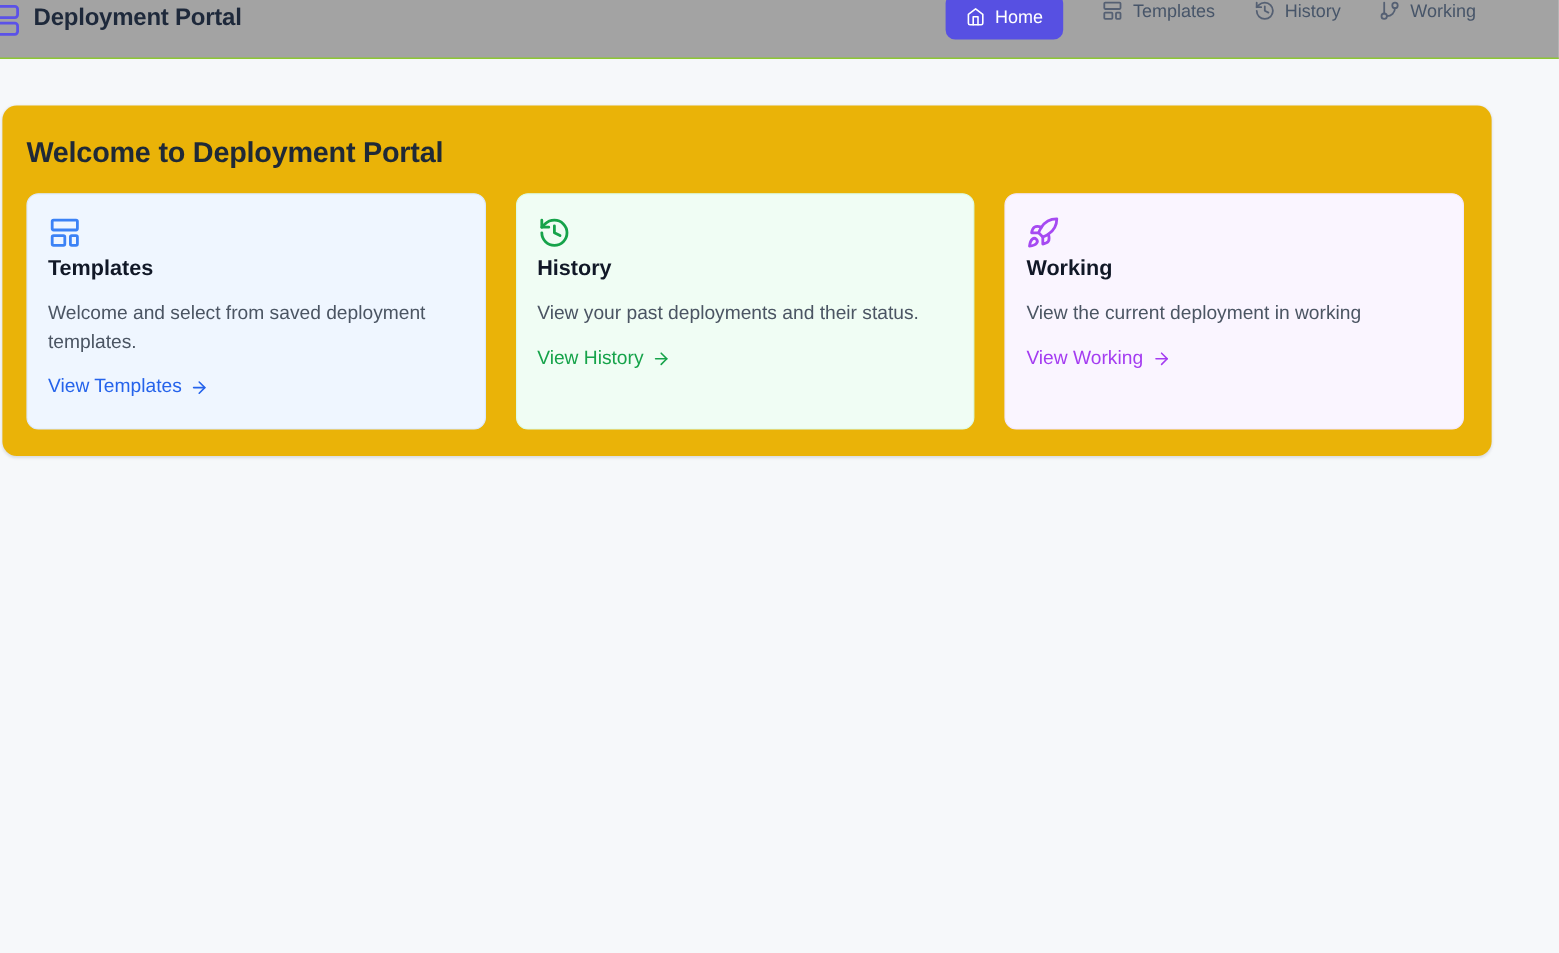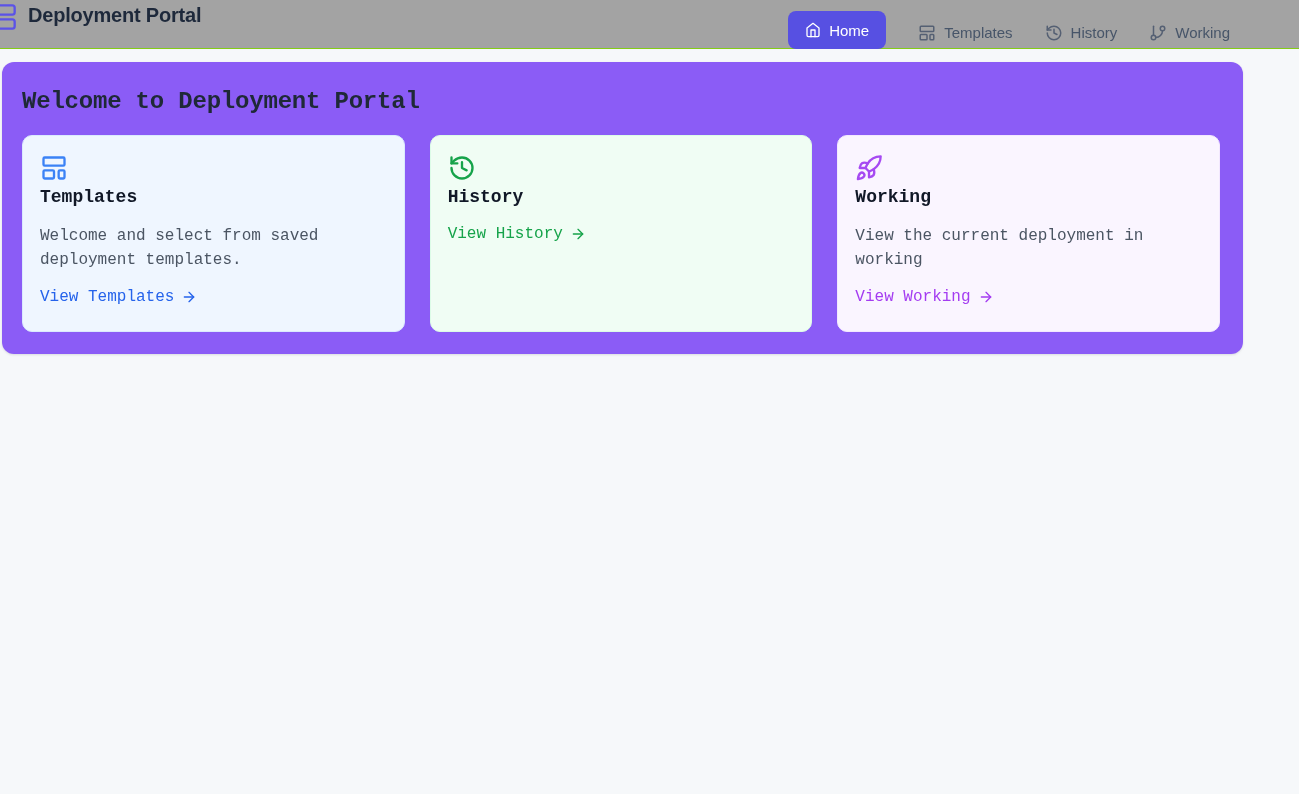--- a/index.html
+++ b/index.html
@@ -20,39 +20,38 @@
   }
   .brand { position:absolute; top:0; left:0; height:33px; }
   .brand-icon { position:absolute; left:-11px; top:3px; color:#5b52e8; }
   .brand-title {
     position:absolute; left:28px; top:4px;
     font-size:20px; font-weight:700; color:#1e293b; letter-spacing:-0.2px;
     white-space:nowrap;
   }
   .nav {
     position:absolute; top:0; right:69px; height:33px;
-    display:flex; align-items:center; gap:32px;margin-top:16px;
+    display:flex; align-items:flex-start; gap:32px;
   }
   .nav-item {
     display:flex; align-items:center; gap:8px;
     font-size:15px; color:#475569; cursor:pointer; white-space:nowrap;
   }
   .nav-item .nav-ic { color:#556073; }
   .nav-item.active {
     height:38px; margin-top:-5px; padding:0 17px;
     border-radius:8px; color:#ffffff;
   }
   .nav-item.active .nav-ic { color:#ffffff; }
 
   
   .panel {
-    position:absolute; left:2px; top:62px; width:1241px; height:292px;
-    background:#8b5cf6; border-radius:12px;
+    position:absolute; left:2px; top:88px; width:1241px; height:292px;
+    background:#eab308; border-radius:12px;
     box-shadow:0 1px 2px rgba(16,24,40,.05), 0 1px 3px rgba(16,24,40,.07);
-    font-family:Liberation Mono, monospace;
   }
   .welcome {
     position:absolute; left:20px; top:26px;
     font-size:24px; font-weight:700; color:#1f2937; letter-spacing:-0.2px;
     white-space:nowrap;
   }
   .cards {
     position:absolute; left:20px; top:73px; width:1198px; height:197px;
     display:grid; grid-template-columns:repeat(3,1fr); gap:25px;
   }
@@ -159,20 +158,21 @@
 
     <section class="feature-card" style="background: rgb(240, 253, 244); border-color: rgb(220, 252, 231);">
       <span class="card-icon" style="color: rgb(22, 163, 74);">
         <svg width="28" height="28" viewBox="0 0 24 24" fill="none" stroke="currentColor" stroke-width="2" stroke-linecap="round" stroke-linejoin="round">
           <path d="M3 12a9 9 0 1 0 9-9 9.75 9.75 0 0 0-6.74 2.74L3 8"></path>
           <path d="M3 3v5h5"></path>
           <path d="M12 7v5l4 2"></path>
         </svg>
       </span>
       <h2 class="card-title">History</h2>
+      <p class="card-desc">View your past deployments and their status.</p>
       <div class="card-link" style="color: rgb(22, 163, 74);">
         <span>View History</span>
         <span>
           <svg width="16" height="16" viewBox="0 0 24 24" fill="none" stroke="currentColor" stroke-width="2" stroke-linecap="round" stroke-linejoin="round">
             <path d="M5 12h14"></path>
               <path d="m12 5 7 7-7 7"></path>
           </svg>
         </span>
       </div>
     </section>

